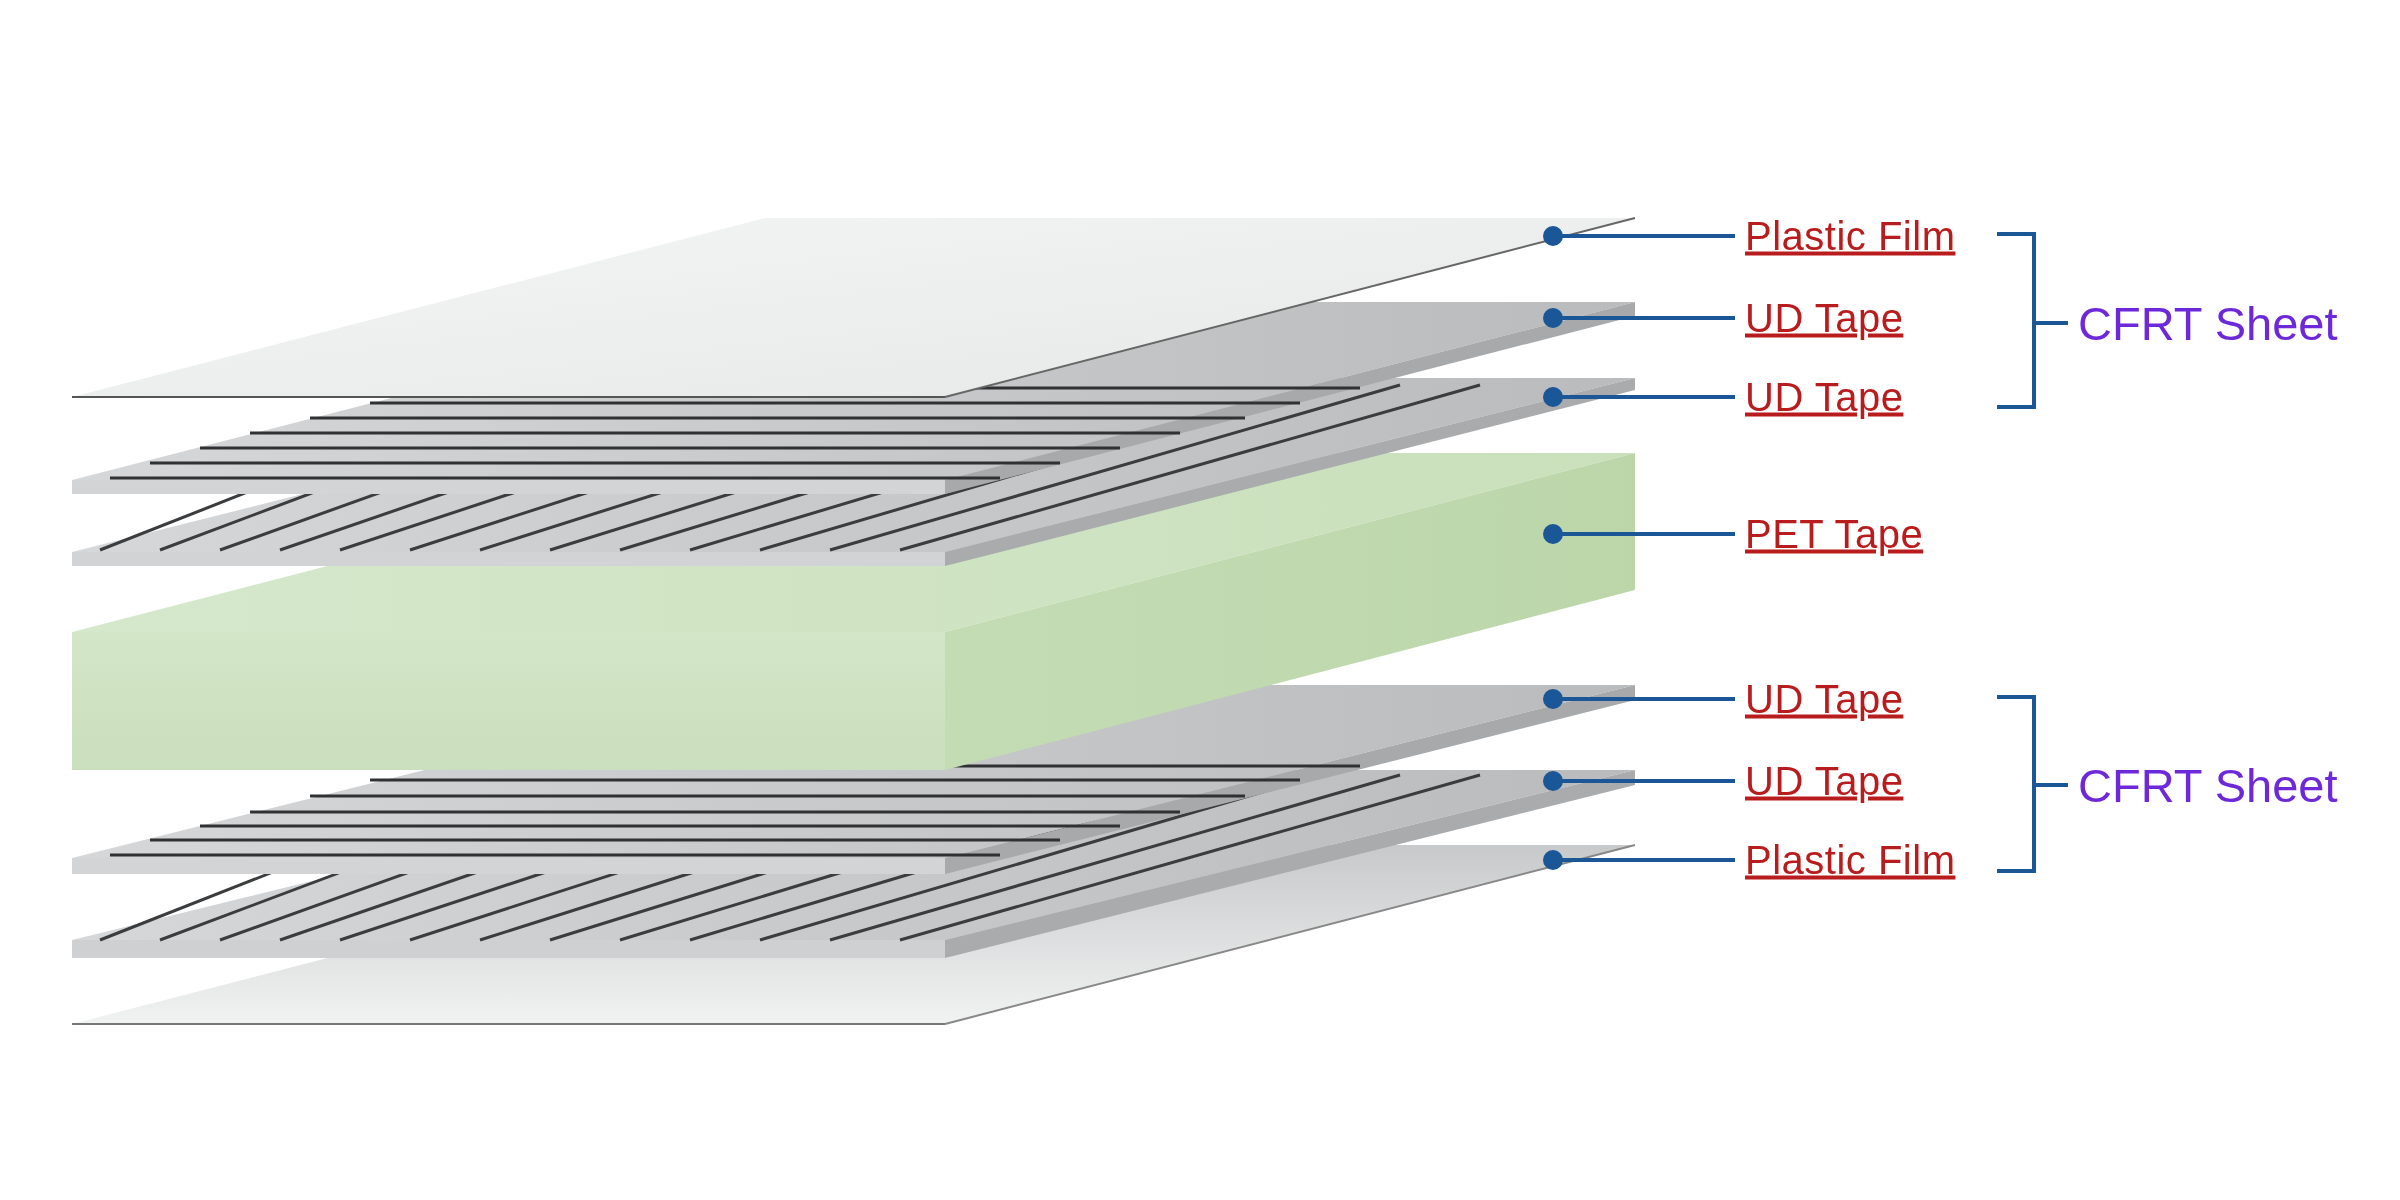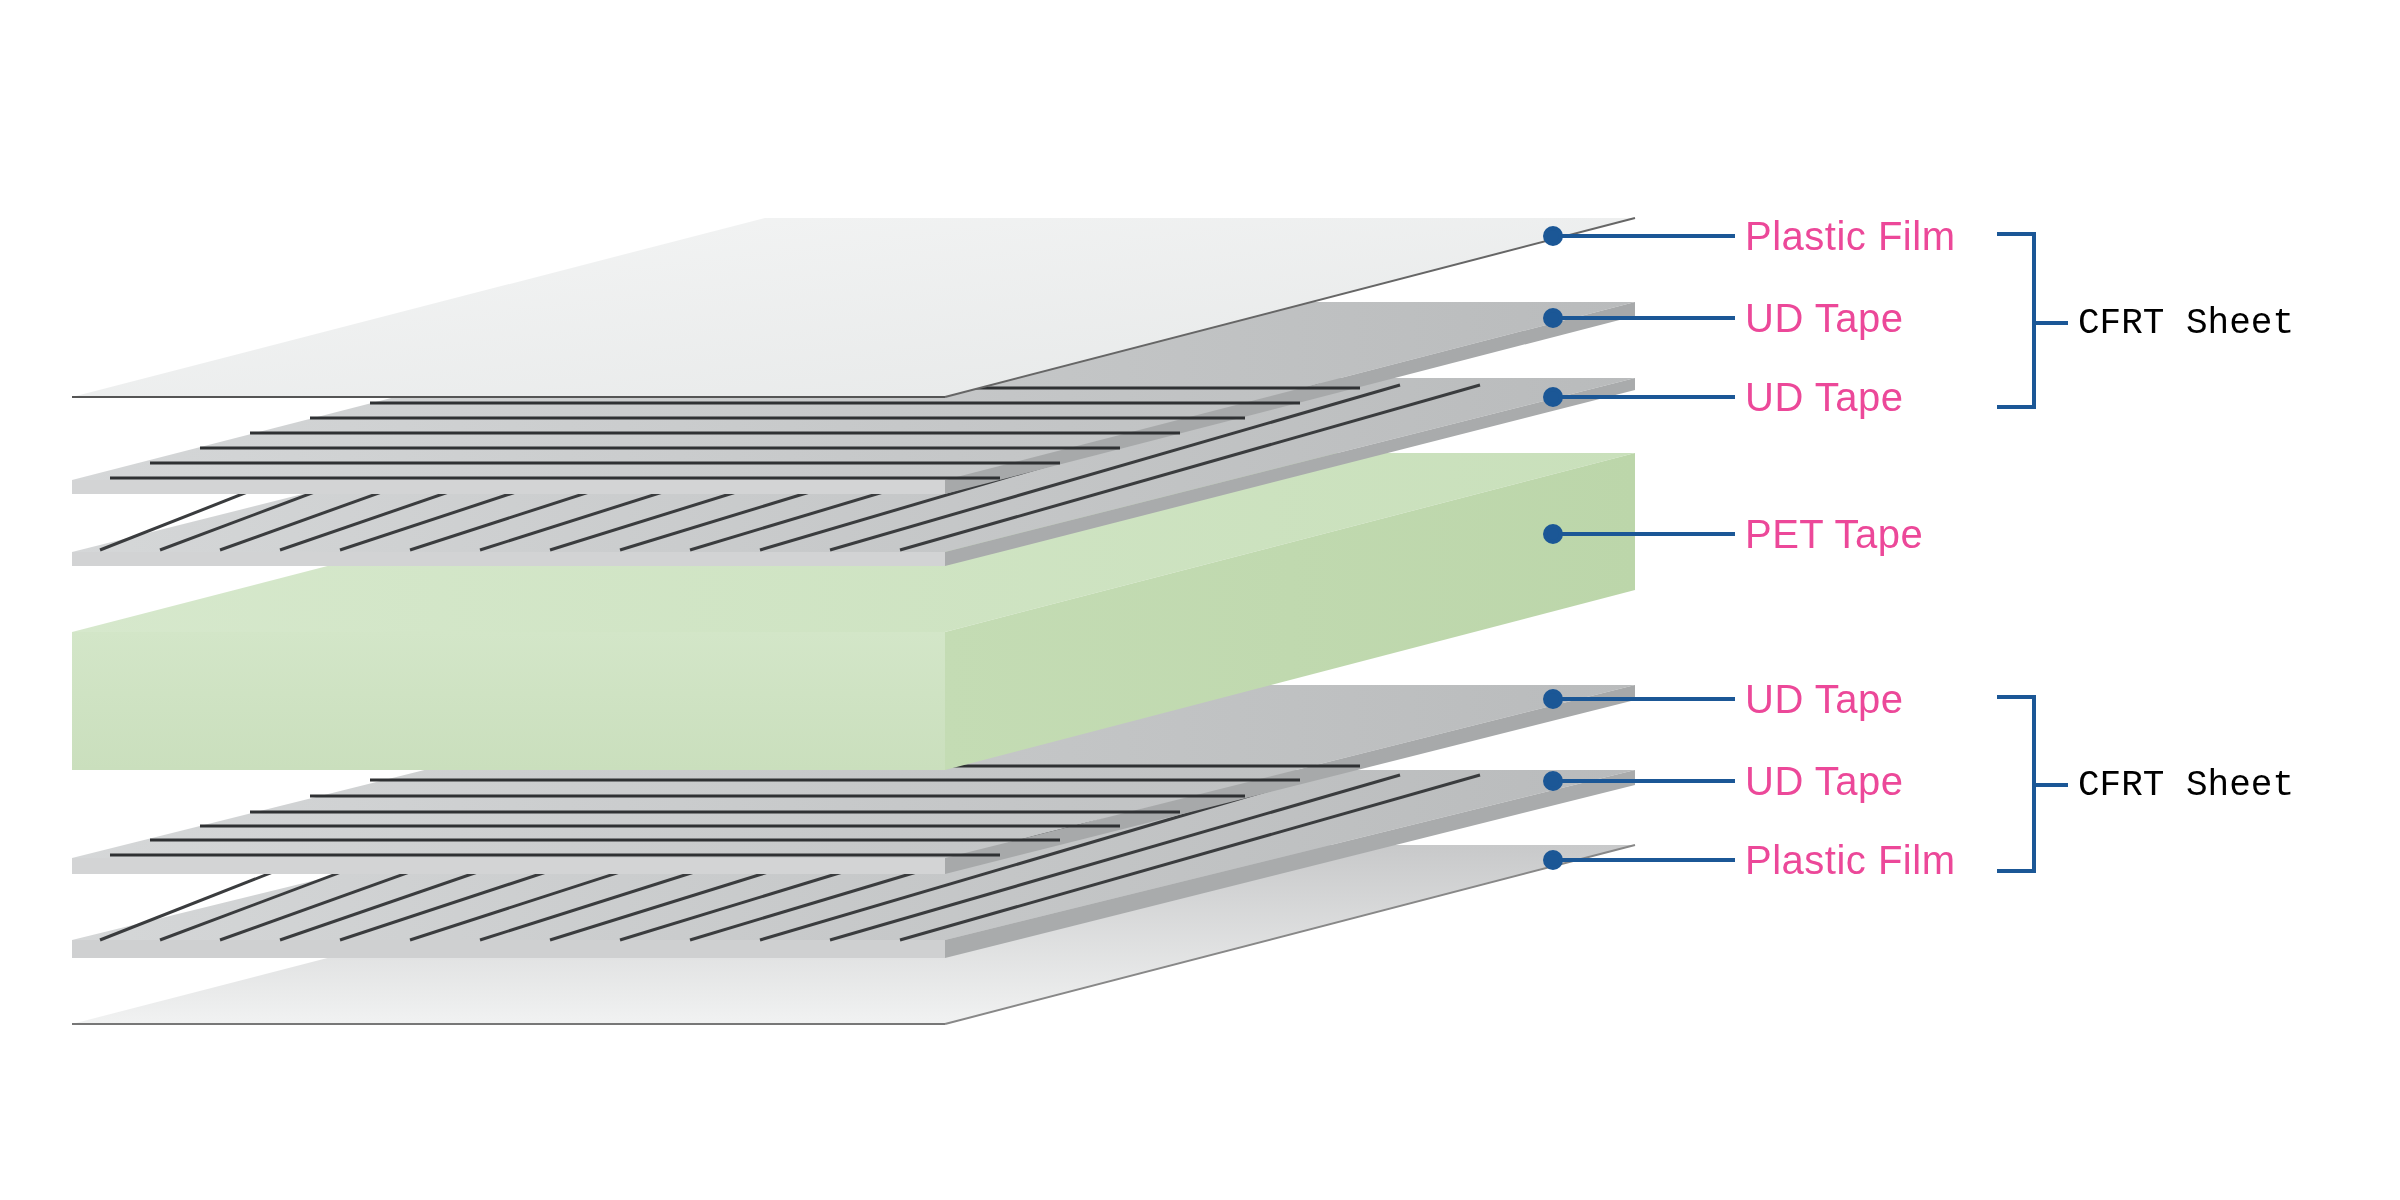--- a/index.html
+++ b/index.html
@@ -1,19 +1,19 @@
 <!DOCTYPE html>
 <html><head>
 <meta charset="utf-8">
 <style>
   html, body { margin:0; padding:0; background:#ffffff; }
   body { width:2400px; height:1200px; position:relative; overflow:hidden; font-family:"Liberation Sans", sans-serif; }
   svg.stage { position:absolute; left:0; top:0; }
-  .label { position:absolute; color:#ec4899; font-size:40px; font-weight:normal; letter-spacing:0.5px; white-space:nowrap; transform:translateY(-50%); font-family:"Liberation Sans", sans-serif; }
-  .group-label { position:absolute; color:#000000; font-size:36px; white-space:nowrap; transform:translateY(-50%); font-family:Liberation Mono, monospace; }
+  .label { position:absolute; color:#b91c1c; font-size:40px; font-weight:normal; letter-spacing:0.5px; white-space:nowrap; transform:translateY(-50%); font-family:"Liberation Sans", sans-serif;text-decoration:underline; }
+  .group-label { position:absolute; color:#6d28d9; font-size:47px; white-space:nowrap; transform:translateY(-50%); font-family:Liberation Sans, sans-serif; }
 </style>
 </head>
 <body>
 
 <svg class="stage" width="2400" height="1200" viewBox="0 0 2400 1200">
   <defs>
     <linearGradient id="filmTop" x1="0" y1="0" x2="1" y2="1">
       <stop offset="0" stop-color="#f4f5f5"></stop>
       <stop offset="1" stop-color="#e6e8e8"></stop>
     </linearGradient>

